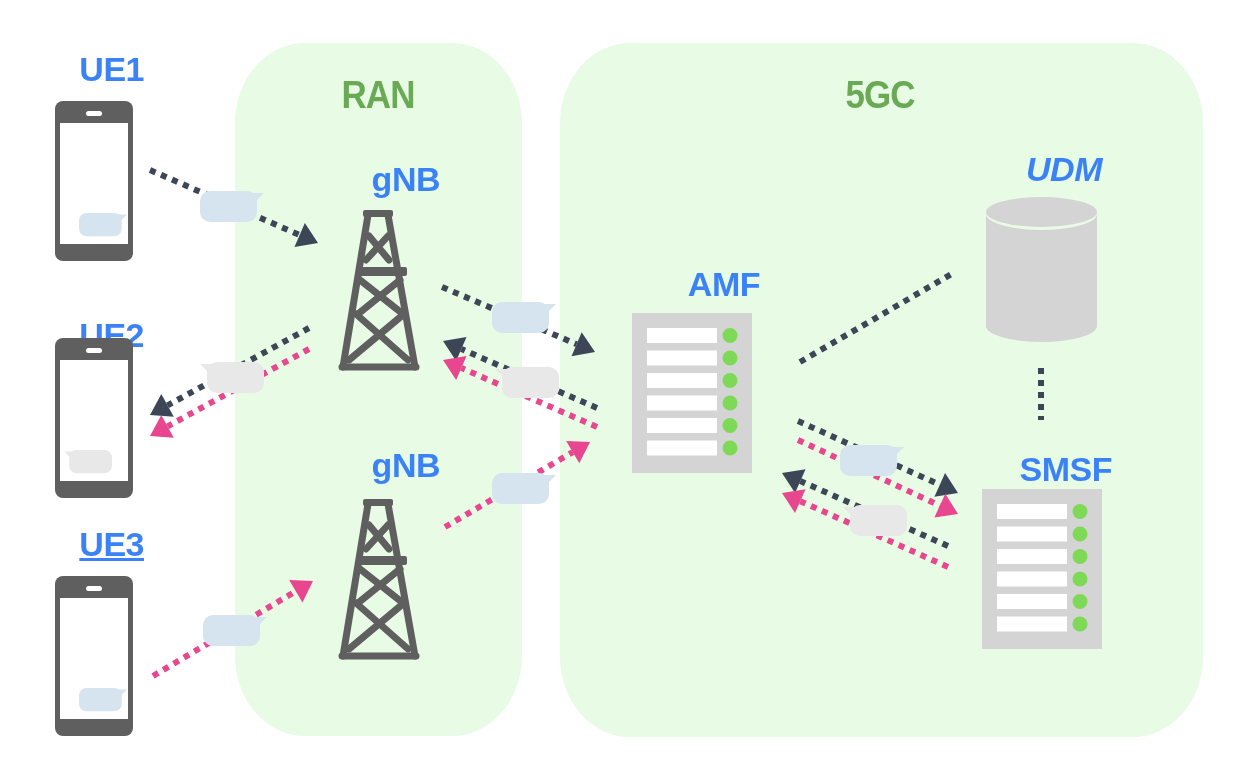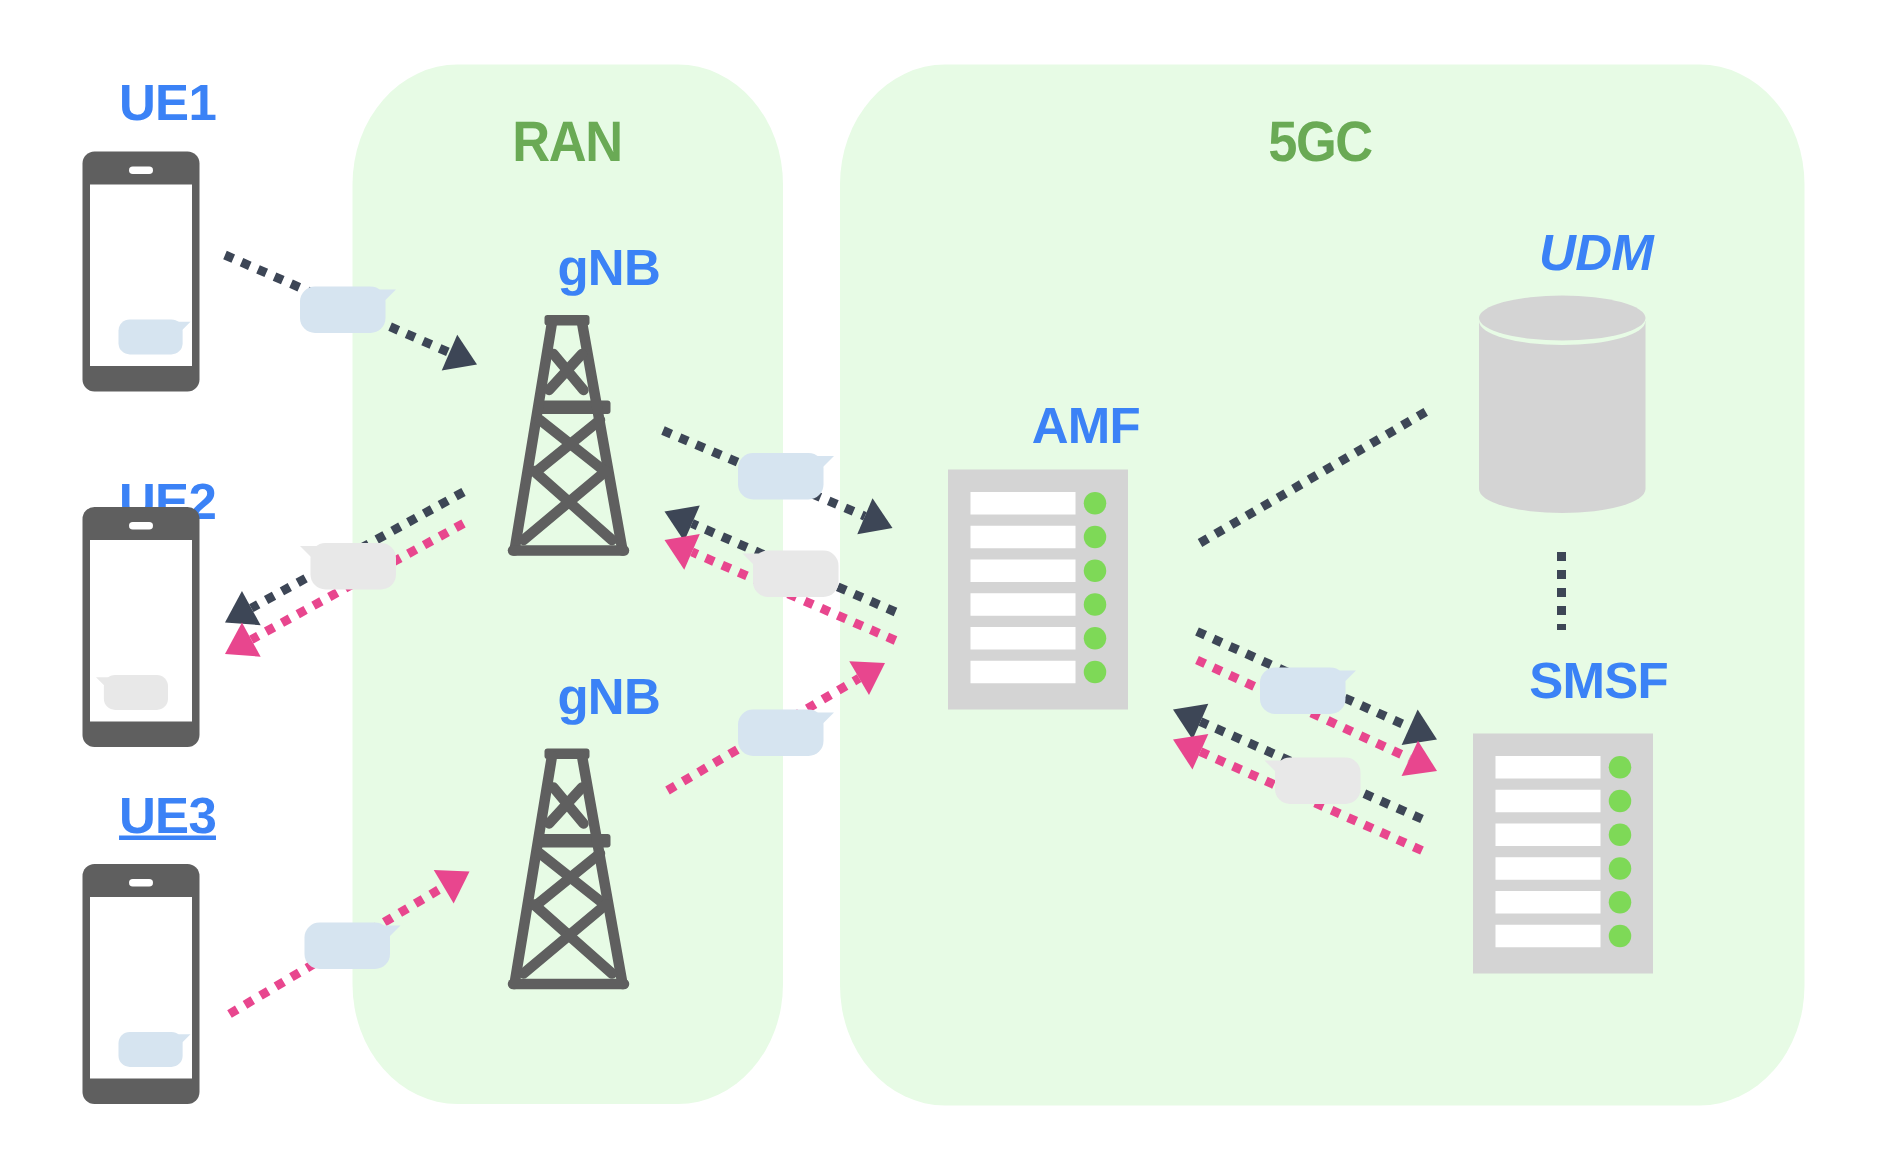--- a/index.html
+++ b/index.html
@@ -21,21 +21,21 @@
 <div class="region-label" style="left:318px; top:74px; width:120px;">RAN</div>
 <div class="region-label" style="left:820px; top:74px; width:120px;">5GC</div>
 
 <div class="node-label" style="left:44px; top:50px; width:100px;">UE1</div>
 <div class="node-label" style="left:44px; top:287px; width:100px;margin-top:29px;">UE2</div>
 <div class="node-label" style="left:44px; top:525px; width:100px;text-decoration:underline;">UE3</div>
 <div class="node-label" style="left:320px; top:160px; width:120px;">gNB</div>
 <div class="node-label" style="left:320px; top:446px; width:120px;">gNB</div>
 <div class="node-label" style="left:640px; top:265px; width:120px;">AMF</div>
 <div class="node-label" style="left:982px; top:150px; width:120px;font-style:italic;">UDM</div>
-<div class="node-label" style="left:972px; top:435px; width:140px;">SMSF</div>
+<div class="node-label" style="left:972px; top:450px; width:140px;">SMSF</div>
 
 <svg class="overlay" width="1260" height="780" viewBox="0 0 1260 780">
   <defs>
 
     <g id="phone">
       <rect x="0" y="0" width="78" height="160" rx="8" fill="#5f5f5f"></rect>
       <rect x="5" y="22" width="68" height="121" fill="#ffffff"></rect>
       <rect x="31" y="10" width="16" height="5" rx="2.5" fill="#ffffff"></rect>
     </g>
 

